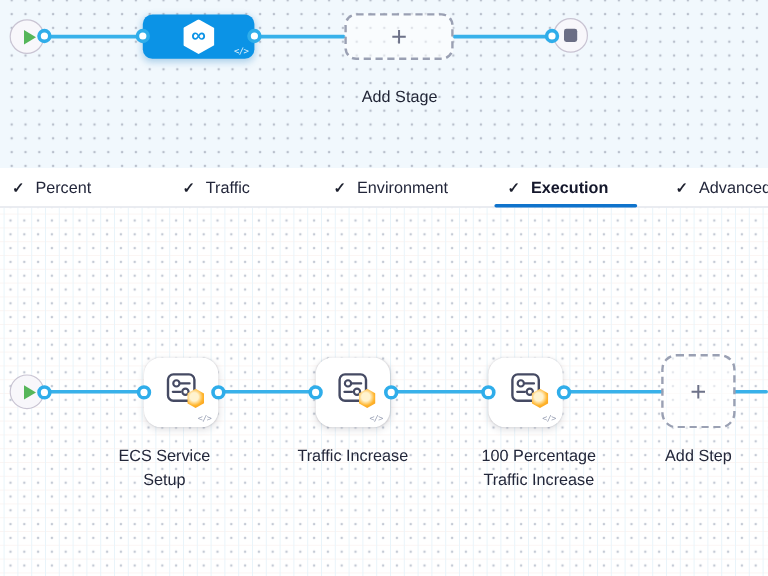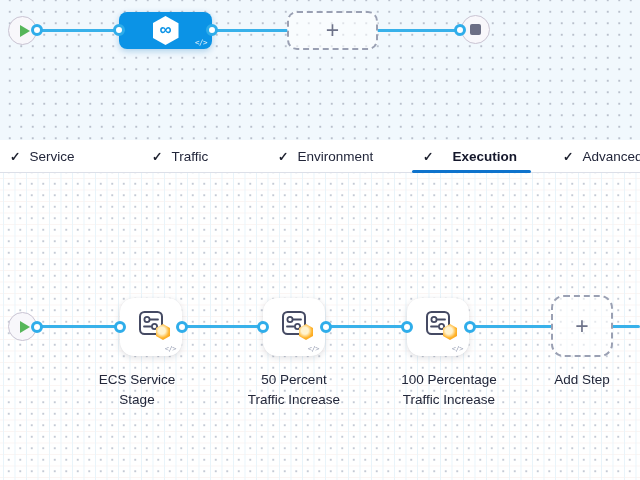--- a/index.html
+++ b/index.html
@@ -28,21 +28,21 @@
   .tabbar{
     position:absolute;left:0;top:140px;width:640px;height:33px;
     background:#ffffff;border-bottom:1px solid #dcdfe8;box-sizing:border-box;
     z-index:5;
   }
   .tab{
     position:absolute;top:0;height:32px;display:flex;align-items:center;gap:9px;
     font-size:13.5px;color:#22263a;cursor:pointer;white-space:nowrap;
   }
   .tab .check{font-size:12.5px;font-weight:700;color:#1d202e;}
-  .tab.active .tab-text{font-weight:700;color:#14172b;margin-left:10px;}
+  .tab.active .tab-text{font-weight:700;color:#14172b;}
   .tab-underline{
     position:absolute;left:412px;top:30px;width:119px;height:3px;
     background:#0f73cc;border-radius:1.5px;
   }
   
   .h-line{position:absolute;height:3px;background:#38b1ea;border-radius:2px;z-index:1;}
   .port{
     position:absolute;width:6px;height:6px;border:3px solid #2fadea;background:#fff;
     border-radius:50%;z-index:3;
   }
@@ -127,30 +127,31 @@
   <div class="stage-node">
     <div class="hex">
       <span>∞</span>
     </div>
     <span class="stage-code">&lt;/&gt;</span>
   </div>
 
   <div class="dashed-node add-stage">
     <span>+</span>
   </div>
+  <div class="node-label" style="left:277px;top:71px;width:112px;">Add Stage</div>
 
   <div class="round-node" style="left:461px;top:15px;">
     <div class="stop"></div>
   </div>
 </div>
 
 <div class="tabbar">
   <div class="tab" style="left:10px;">
     <span class="check">✓</span>
-    <span class="tab-text">Service</span>
+    <span class="tab-text">Percent</span>
   </div>
   <div class="tab" style="left:152px;">
     <span class="check">✓</span>
     <span class="tab-text">Traffic</span>
   </div>
   <div class="tab" style="left:278px;">
     <span class="check">✓</span>
     <span class="tab-text">Environment</span>
   </div>
   <div class="tab active" style="left:423px;">
@@ -192,38 +193,37 @@
         <line x1="13.5" y1="10.5" x2="21" y2="10.5" stroke="#454a63" stroke-width="1.8" stroke-linecap="round"></line>
         <line x1="7" y1="17.5" x2="13.5" y2="17.5" stroke="#454a63" stroke-width="1.8" stroke-linecap="round"></line>
         <circle cx="17.5" cy="17.5" r="2.6" stroke="#454a63" stroke-width="1.8" fill="none"></circle>
       </svg>
       <div class="badge-hex"></div>
     </div>
     <span class="step-code">&lt;/&gt;</span>
   </div>
   <div class="step-label" style="left:72px;width:130px;">
     <div>ECS Service</div>
-    <div>Stage</div>
+    <div>Setup</div>
   </div>
 
   <div class="step-node" style="left:263px;">
     <div class="icon-wrap">
       <svg width="28" height="28" viewBox="0 0 28 28">
         <rect x="3" y="3" width="22" height="22" rx="4.5" fill="#fff" stroke="#454a63" stroke-width="2"></rect>
         <circle cx="10" cy="10.5" r="2.6" stroke="#454a63" stroke-width="1.8" fill="none"></circle>
         <line x1="13.5" y1="10.5" x2="21" y2="10.5" stroke="#454a63" stroke-width="1.8" stroke-linecap="round"></line>
         <line x1="7" y1="17.5" x2="13.5" y2="17.5" stroke="#454a63" stroke-width="1.8" stroke-linecap="round"></line>
         <circle cx="17.5" cy="17.5" r="2.6" stroke="#454a63" stroke-width="1.8" fill="none"></circle>
       </svg>
       <div class="badge-hex"></div>
     </div>
     <span class="step-code">&lt;/&gt;</span>
   </div>
   <div class="step-label" style="left:229px;width:130px;">
-    <div>50 Percent</div>
     <div>Traffic Increase</div>
   </div>
 
   <div class="step-node" style="left:407px;">
     <div class="icon-wrap">
       <svg width="28" height="28" viewBox="0 0 28 28">
         <rect x="3" y="3" width="22" height="22" rx="4.5" fill="#fff" stroke="#454a63" stroke-width="2"></rect>
         <circle cx="10" cy="10.5" r="2.6" stroke="#454a63" stroke-width="1.8" fill="none"></circle>
         <line x1="13.5" y1="10.5" x2="21" y2="10.5" stroke="#454a63" stroke-width="1.8" stroke-linecap="round"></line>
         <line x1="7" y1="17.5" x2="13.5" y2="17.5" stroke="#454a63" stroke-width="1.8" stroke-linecap="round"></line>

